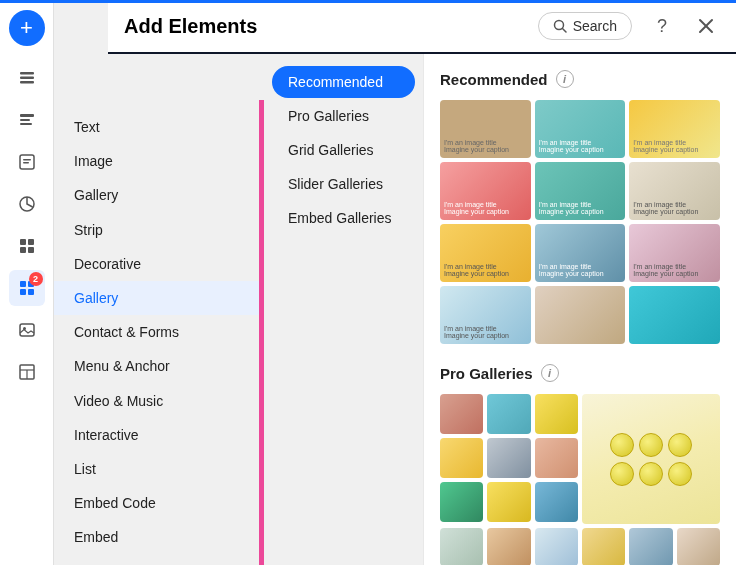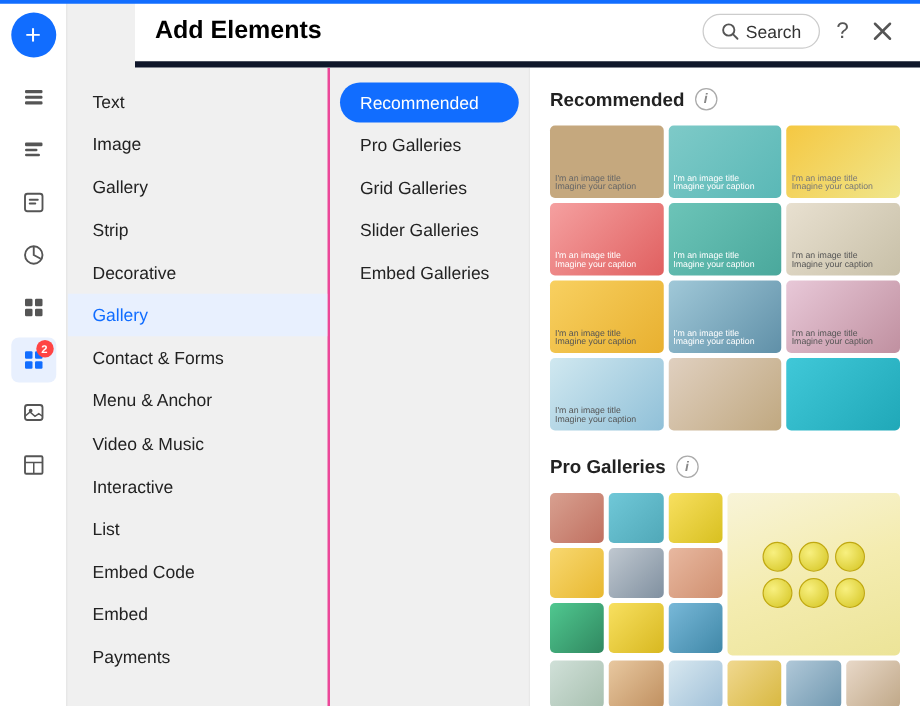--- a/index.html
+++ b/index.html
@@ -46,24 +46,25 @@
       font-size: 9px;
       width: 14px; height: 14px;
       border-radius: 50%;
       display: flex; align-items: center; justify-content: center;
       font-weight: bold;
     }
 
     
     .left-nav {
       width: 210px;
-      border-right: 2px solid #ec4899;
+      border-right: 5px solid #ec4899;
       overflow-y: auto;
       padding: 10px 0;
       flex-shrink: 0;
+      margin-top: 46px;
     }
     .nav-item {
       padding: 8px 20px;
       cursor: pointer;
       color: #222;
       font-size: 14px;
       border-radius: 0;
       line-height: 1.3;
     }
     .nav-item.active {
@@ -136,36 +137,36 @@
       color: #555;
       line-height: 1.1;
     }
 
     
     .top-header {
       position: absolute;
       top: 0; left: 54px; right: 0;
       height: 54px;
       background: #fff;
-      border-bottom: 5px solid #0f172a;
+      border-bottom: 2px solid #0f172a;
       display: flex;
       align-items: center;
       padding: 0 16px;
       justify-content: space-between;
       z-index: 10;
     }
     .header-title {
       font-size: 20px;
       font-weight: 700;
       color: #000;
     }
     .header-actions {
       display: flex;
       align-items: center;
-      gap: 4px;
+      gap: 16px;
     }
     .search-btn {
       display: flex;
       align-items: center;
       gap: 6px;
       border: 1.5px solid #ccc;
       border-radius: 20px;
       padding: 5px 14px;
       cursor: pointer;
       font-size: 14px;

